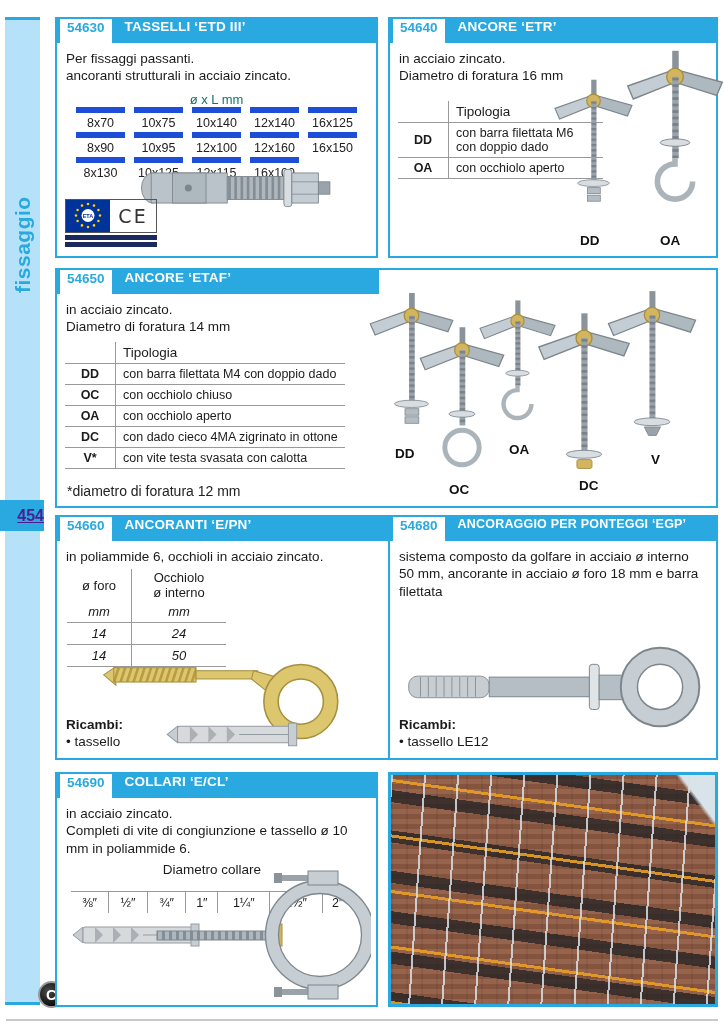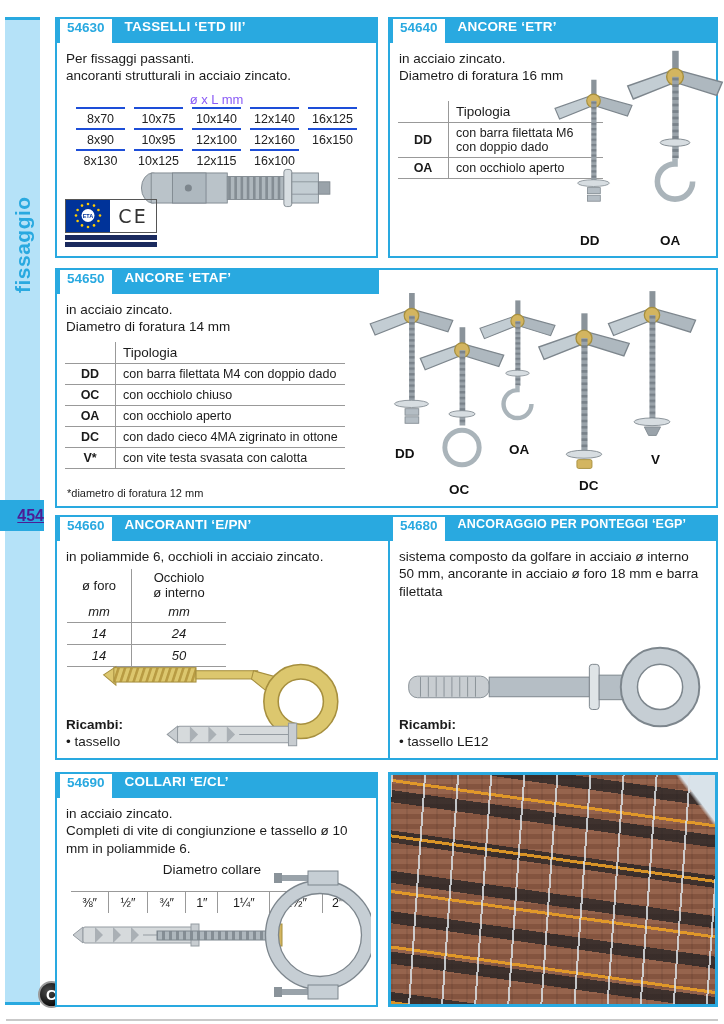--- a/index.html
+++ b/index.html
@@ -27,23 +27,23 @@
   .box{position:absolute;background:#fff;border:2px solid #29a9e0;box-sizing:border-box;}
   .box-header{display:flex;background:#29a9e0;height:24px;}
   .box-header.partial{width:322px;}
   .code-chip{background:#fff;color:#29a9e0;font-weight:bold;font-size:13.5px;
              padding:1px 7px 2px;margin-left:3px;}
   .box-title{color:#fff;font-weight:bold;font-size:13.5px;margin-left:13px;letter-spacing:.2px;
              white-space:nowrap;}
   .desc{margin:7px 9px 0;font-size:13.5px;line-height:1.28;}
 
   
-  .sizes-header{text-align:center;font-size:13px;margin-top:7px;color:#8b5cf6;}
+  .sizes-header{text-align:center;font-size:13px;margin-top:7px;color:#0f766e;}
   table.sizes{margin:0 auto;border-collapse:separate;border-spacing:9px 0;font-size:12.5px;color:#222;}
-  table.sizes td{border-top:2px solid #1d4ed8;text-align:center;padding:3px 1px 2px;min-width:47px;}
+  table.sizes td{border-top:6px solid #1d4ed8;text-align:center;padding:3px 1px 2px;min-width:47px;}
   table.sizes td.empty{border-top:none;}
 
   
   table.typ{border-collapse:collapse;font-size:12.5px;margin:5px 0 0 8px;}
   table.typ td{border-bottom:1.5px solid #999;padding:3px 7px 3px;}
   table.typ td.tcode{font-weight:bold;text-align:center;border-right:1.5px solid #999;width:36px;}
   table.typ tr.head td{font-size:13.5px;border-bottom:1.5px solid #999;}
   table.typ tr.head td.tcode{border-bottom:1.5px solid #999;}
 
   
@@ -57,21 +57,21 @@
   .collar-wrap{margin:5px 0 0 14px;width:282px;}
   .collar-header{text-align:center;font-size:13.5px;margin-bottom:14px;}
   table.collar{border-collapse:collapse;font-size:12.5px;width:100%;}
   table.collar td{border-top:1.5px solid #999;border-left:1.5px solid #999;
                   text-align:center;padding:4px 2px 3px;}
   table.collar td:first-child{border-left:none;}
 
   .img-label{position:absolute;font-weight:bold;font-size:13.5px;color:#111;}
   .ricambi{position:absolute;left:9px;bottom:7px;font-size:13.5px;line-height:1.3;}
   .ricambi .rt{font-weight:bold;}
-  .footnote{position:absolute;left:10px;bottom:7px;font-size:11px;color:#222;text-align:center;}
+  .footnote{position:absolute;left:10px;bottom:7px;font-size:14px;color:#222;text-align:center;}
   .prod{position:absolute;}
 
   
   .cert{position:absolute;left:8px;bottom:9px;width:92px;}
   .cert-top{display:flex;border:1.5px solid #555;height:34px;box-sizing:border-box;}
   .eta-square{width:44px;height:100%;background:#003399;position:relative;}
   .ce-box{flex:1;display:flex;align-items:center;justify-content:center;
           font-family:"DejaVu Sans",sans-serif;font-size:19px;color:#333;letter-spacing:2px;}
   .cert-bar{height:5px;background:#1a2a5e;margin-top:2px;}
 

